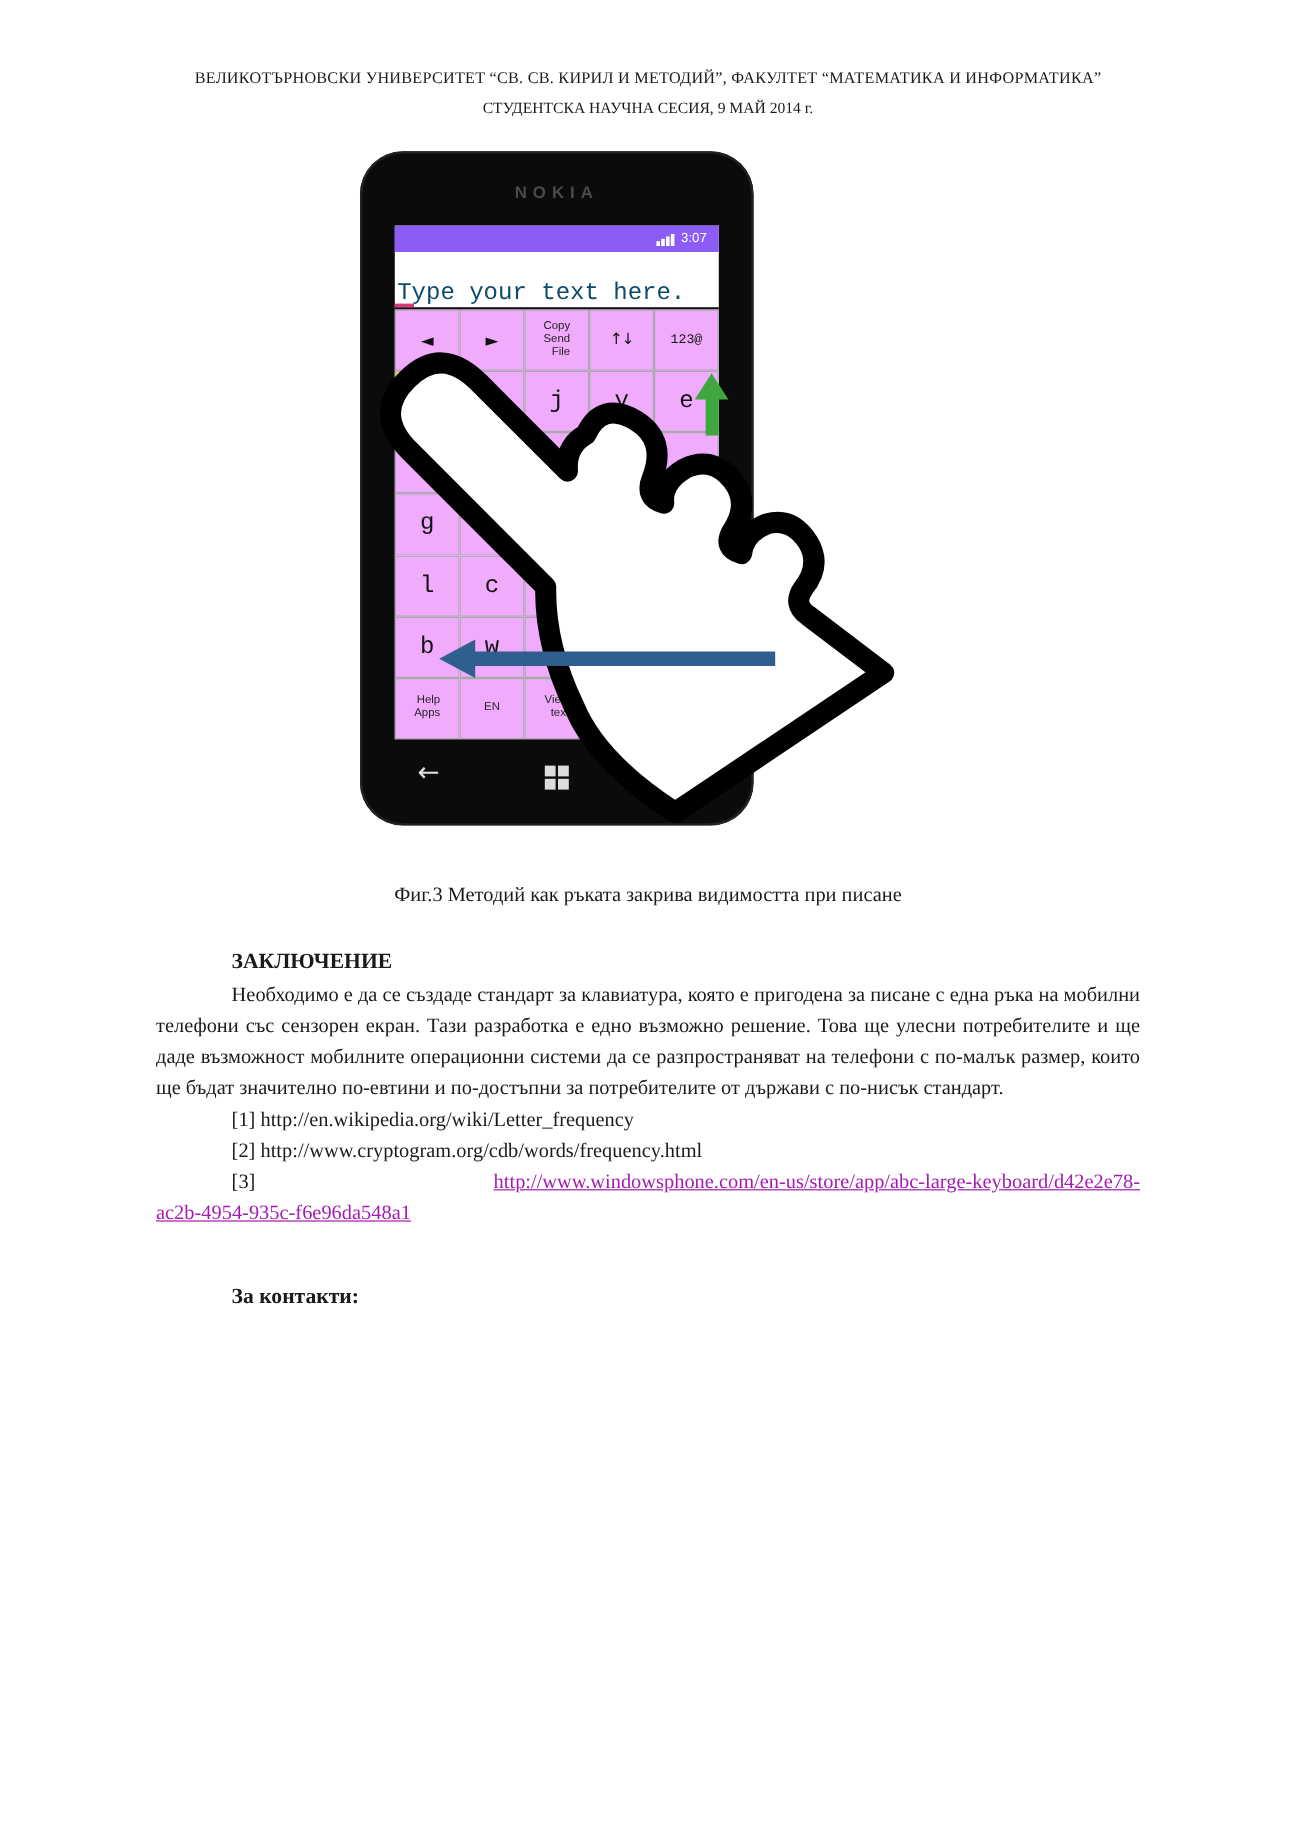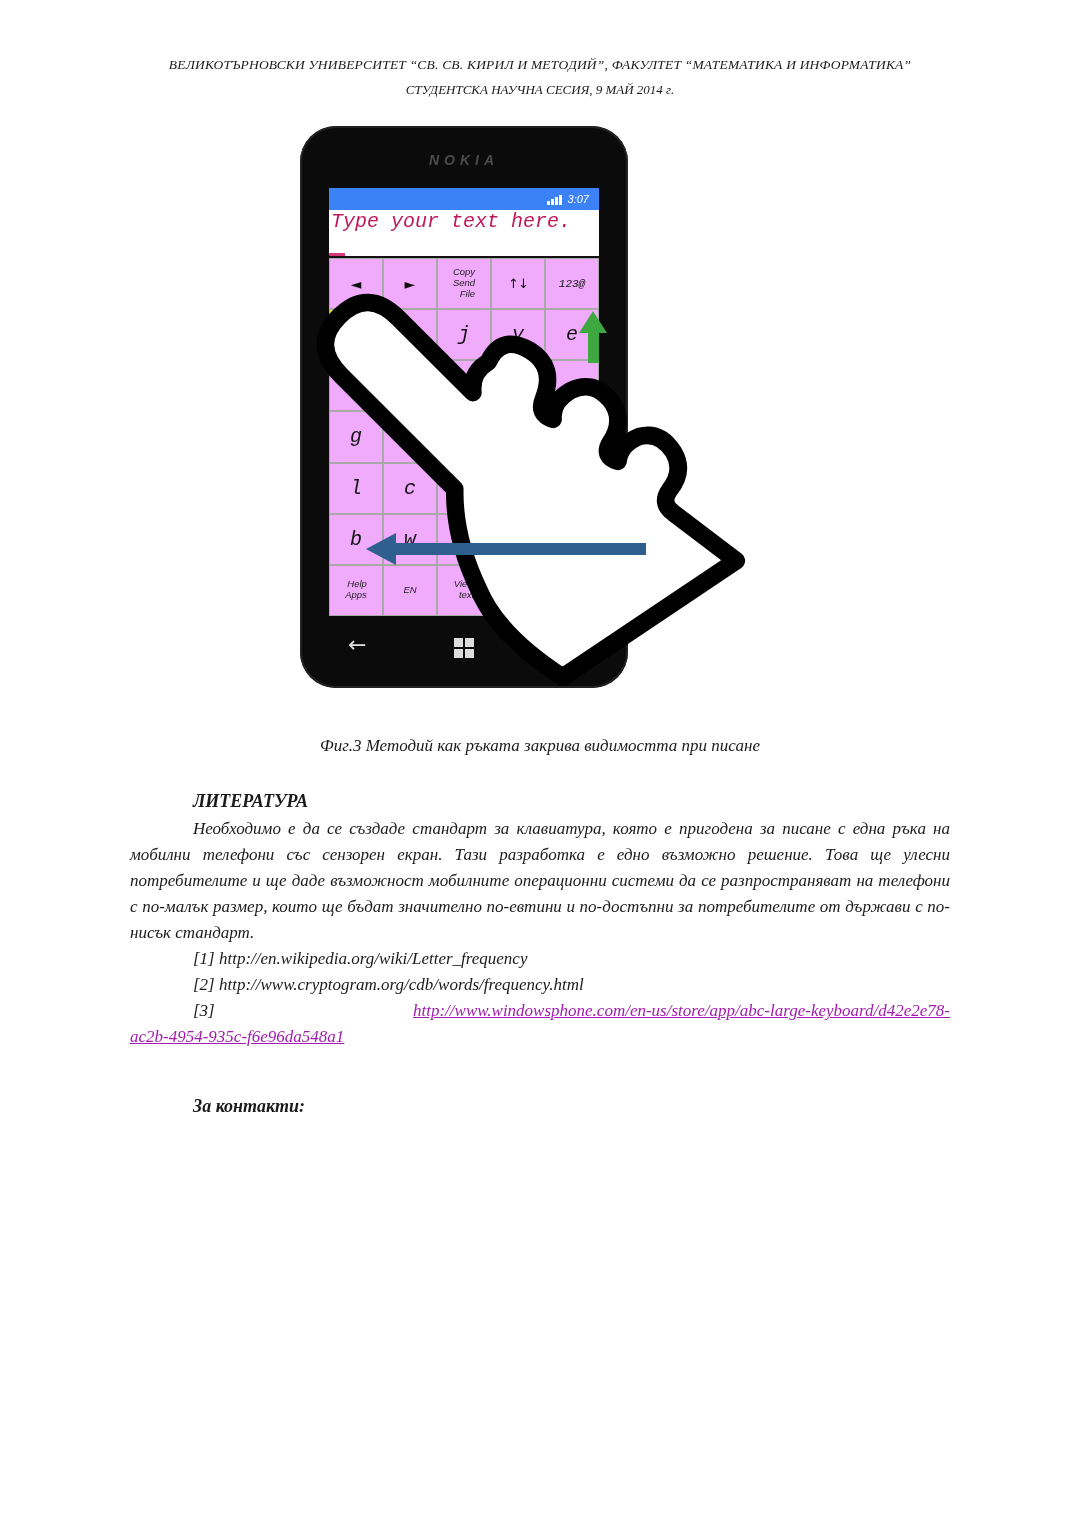--- a/index.html
+++ b/index.html
@@ -1,41 +1,41 @@
 <!DOCTYPE html>
 <html><head>
 <meta charset="utf-8">
 <style>
   html,body { margin:0; padding:0; background:#ffffff; }
   .page { position:relative; width:1080px; height:1237px; background:#fff;
-          font-family:"Liberation Serif", serif; color:#1a1a1a; overflow:hidden;font-style:italic; }
+          font-family:"Liberation Serif", serif; color:#1a1a1a; overflow:hidden; }
 
   
   .doc-header { padding-top:57px; text-align:center; }
   .doc-h1 { font-size:13.5px; letter-spacing:0.2px; }
   .doc-h2 { font-size:13px; margin-top:9px; }
 
   
   .figure-area { position:relative; height:580px; margin-top:20px; }
   .phone { position:absolute; left:300px; top:8px; width:328px; height:562px;
            background:#0b0b0b; border-radius:36px; box-shadow:inset 0 0 0 2px #222; }
   .phone-brand { text-align:center; margin-top:26px; color:#4b4b4b;
                  font-family:"Liberation Sans", sans-serif; font-weight:bold;
                  font-size:14px; letter-spacing:5px; }
   .screen { position:absolute; left:29px; top:62px; width:270px; height:428px; background:#fff; }
-  .statusbar { height:22px; background:#3b82f6; color:#fff; display:flex; align-items:center;
+  .statusbar { height:22px; background:#8b5cf6; color:#fff; display:flex; align-items:center;
                justify-content:flex-end; gap:6px; padding-right:10px;
                font-family:"Liberation Sans", sans-serif; font-size:11px; box-sizing:border-box; }
   .sig { display:flex; align-items:flex-end; gap:1px; height:11px; }
   .sig i { display:block; width:3px; background:#fff; }
   .sig i:nth-child(1){height:4px;} .sig i:nth-child(2){height:6px;}
   .sig i:nth-child(3){height:8px;} .sig i:nth-child(4){height:10px;}
   .textfield { position:relative; height:48px; border-bottom:2px solid #111;
-               display:flex; align-items:flex-start; padding-left:2px; box-sizing:border-box;
-               font-family:"Liberation Mono","DejaVu Sans Mono", monospace; font-size:20px; color:#be185d; }
+               display:flex; align-items:flex-end; padding-left:2px; box-sizing:border-box;
+               font-family:"Liberation Mono","DejaVu Sans Mono", monospace; font-size:20px; color:#0c4a6e; }
   .cursor-tick { position:absolute; left:0; bottom:0; width:16px; height:3px; background:#d6367c; }
   .keyboard { position:absolute; left:0; right:0; top:70px; bottom:0; display:grid;
               grid-template-columns:repeat(5,1fr); grid-template-rows:repeat(7,1fr); }
   .key { box-shadow: inset 0 0 0 1px #a9a9a9; background:#f0abfc; color:#111;
          display:flex; align-items:center; justify-content:center; text-align:right;
          font-family:"Liberation Mono","DejaVu Sans Mono", monospace; font-size:20px;
          white-space:pre-line; }
   .key.small { font-family:"Liberation Sans", sans-serif; font-size:9.5px; line-height:1.15; color:#222; }
   .key.k-arrow { font-size:14px; font-family:"DejaVu Sans", sans-serif; }
   .key.k-updown { font-size:13px; letter-spacing:-1px; font-family:"DejaVu Sans", sans-serif; }
@@ -159,21 +159,21 @@
                  L 80 330 L -72 300 Q -84 244 -70 210 Q -56 170 -30 145 Z" fill="#ffffff" stroke="#000000" stroke-width="13" stroke-linejoin="round" stroke-linecap="round"></path>
       </g>
       <polygon points="66,262 96,246 96,256 346,256 346,268 96,268 96,278" fill="#2F5F8F"></polygon>
       <polygon points="293,24 279,46 288,46 288,76 299,76 299,46 307,46" fill="#3FA73F"></polygon>
     </svg>
   </div>
 
   <div class="caption">Фиг.3 Методий как ръката закрива видимостта при писане</div>
 
   <div class="content">
-    <div class="sec-heading sh-conclusion">ЛИТЕРАТУРА</div>
+    <div class="sec-heading sh-conclusion">ЗАКЛЮЧЕНИЕ</div>
     <p class="para">Необходимо е да се създаде стандарт за клавиатура, която е пригодена за писане с една ръка на мобилни телефони със сензорен екран. Тази разработка е едно възможно решение. Това ще улесни потребителите и ще даде възможност мобилните операционни системи да се разпространяват на телефони с по-малък размер, които ще бъдат значително по-евтини и по-достъпни за потребителите от държави с по-нисък стандарт.</p>
 
     <div class="lit-item">[1] http://en.wikipedia.org/wiki/Letter_frequency</div>
     <div class="lit-item">[2] http://www.cryptogram.org/cdb/words/frequency.html</div>
     <div class="lit3-line1">
       <span>[3]</span>
       <a class="link">http://www.windowsphone.com/en-us/store/app/abc-large-keyboard/d42e2e78-</a>
     </div>
     <div class="lit3-line2">
       <a class="link">ac2b-4954-935c-f6e96da548a1</a>

